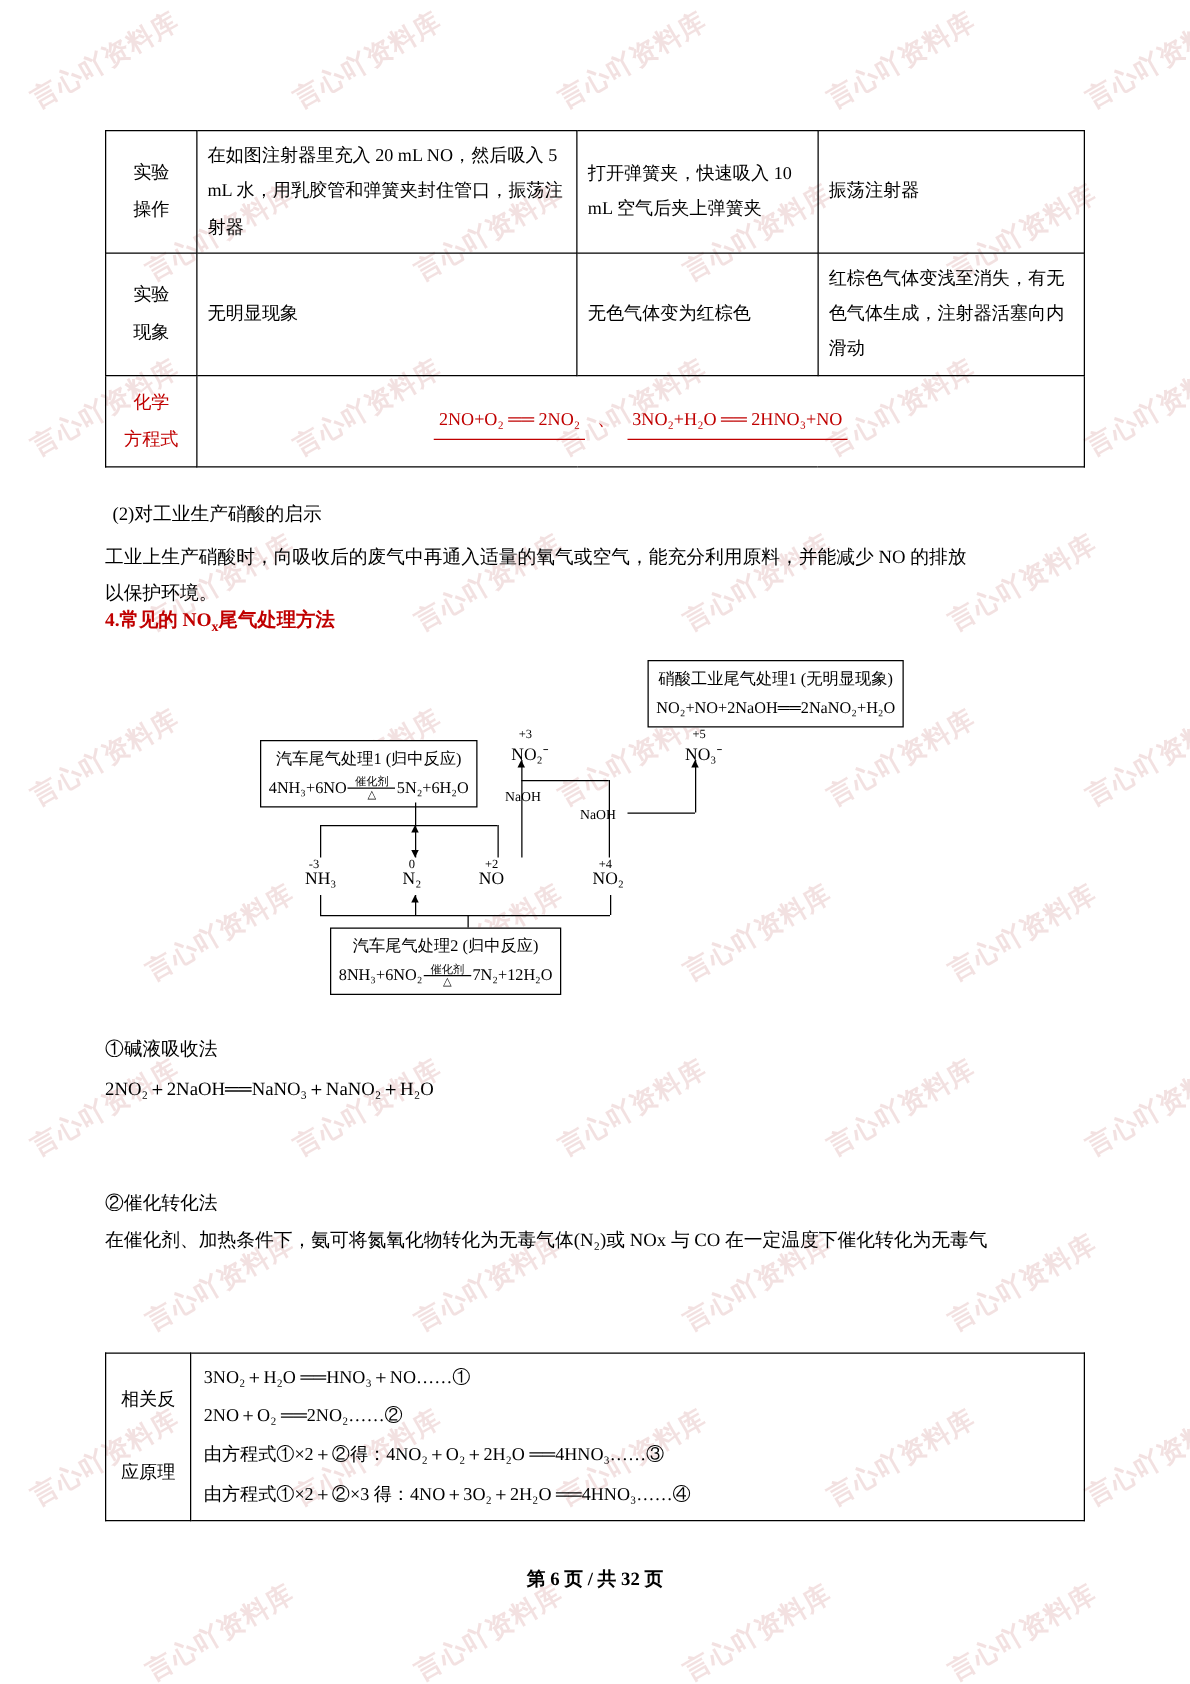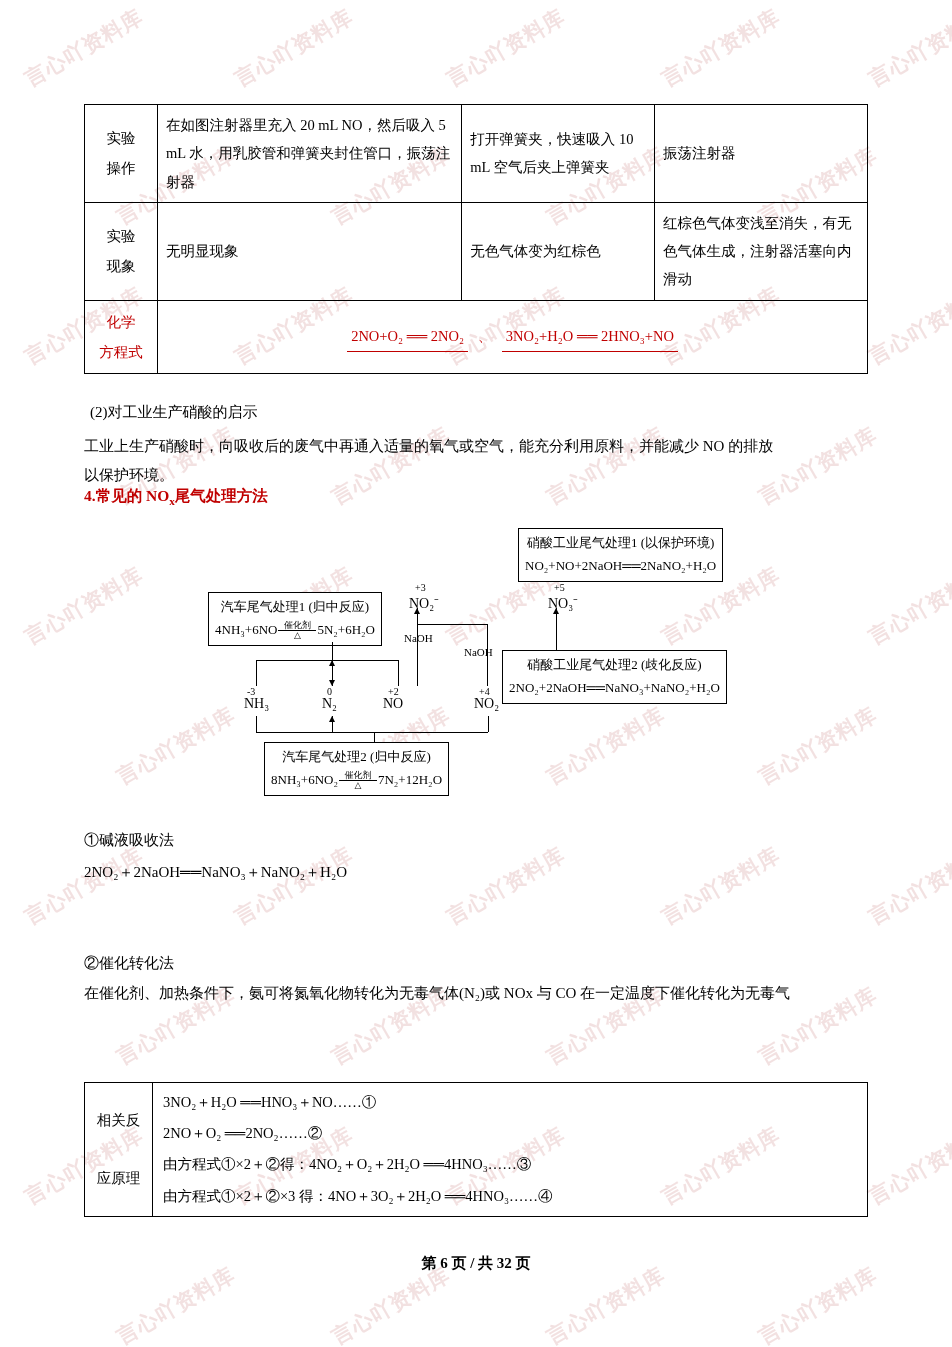--- a/index.html
+++ b/index.html
@@ -235,35 +235,31 @@
   <div class="p" style="left: 84px; top: 432px;">工业上生产硝酸时，向吸收后的废气中再通入适量的氧气或空气，能充分利用原料，并能减少 NO 的排放</div>
   <div class="p" style="left: 84px; top: 461px;">以保护环境。</div>
 
   <div class="head-red" style="left: 84px; top: 486px;">
     <span>4.常见的 NO</span><sub>x</sub><span>尾气处理方法</span>
   </div>
 
   <div class="diagram">
 
     <div class="box" style="left: 434px; top: 8px;">
-      <span>硝酸工业尾气处理1 (以保护环境)</span><br>
+      <span>硝酸工业尾气处理1 (无明显现象)</span><br>
       <span>NO₂+NO+2NaOH══2NaNO₂+H₂O</span>
     </div>
 
     <div class="box" style="left: 124px; top: 72px;">
       <span>汽车尾气处理1 (归中反应)</span><br>
       <span>
         <span>4NH₃+6NO</span><span class="cat"><span class="top">催化剂</span><span class="bar"></span><span class="bot">△</span></span><span>5N₂+6H₂O</span>
       </span>
     </div>
 
-    <div class="box" style="left: 418px; top: 130px;">
-      <span>硝酸工业尾气处理2 (歧化反应)</span><br>
-      <span>2NO₂+2NaOH══NaNO₃+NaNO₂+H₂O</span>
-    </div>
 
     <div class="box" style="left: 180px; top: 222px;">
       <span>汽车尾气处理2 (归中反应)</span><br>
       <span>
         <span>8NH₃+6NO₂</span><span class="cat"><span class="top">催化剂</span><span class="bar"></span><span class="bot">△</span></span><span>7N₂+12H₂O</span>
       </span>
     </div>
 
     <div class="oxnum" style="left: 331px; top: 62px;">+3</div>
     <div class="species" style="left: 325px; top: 73px;">NO₂⁻</div>

